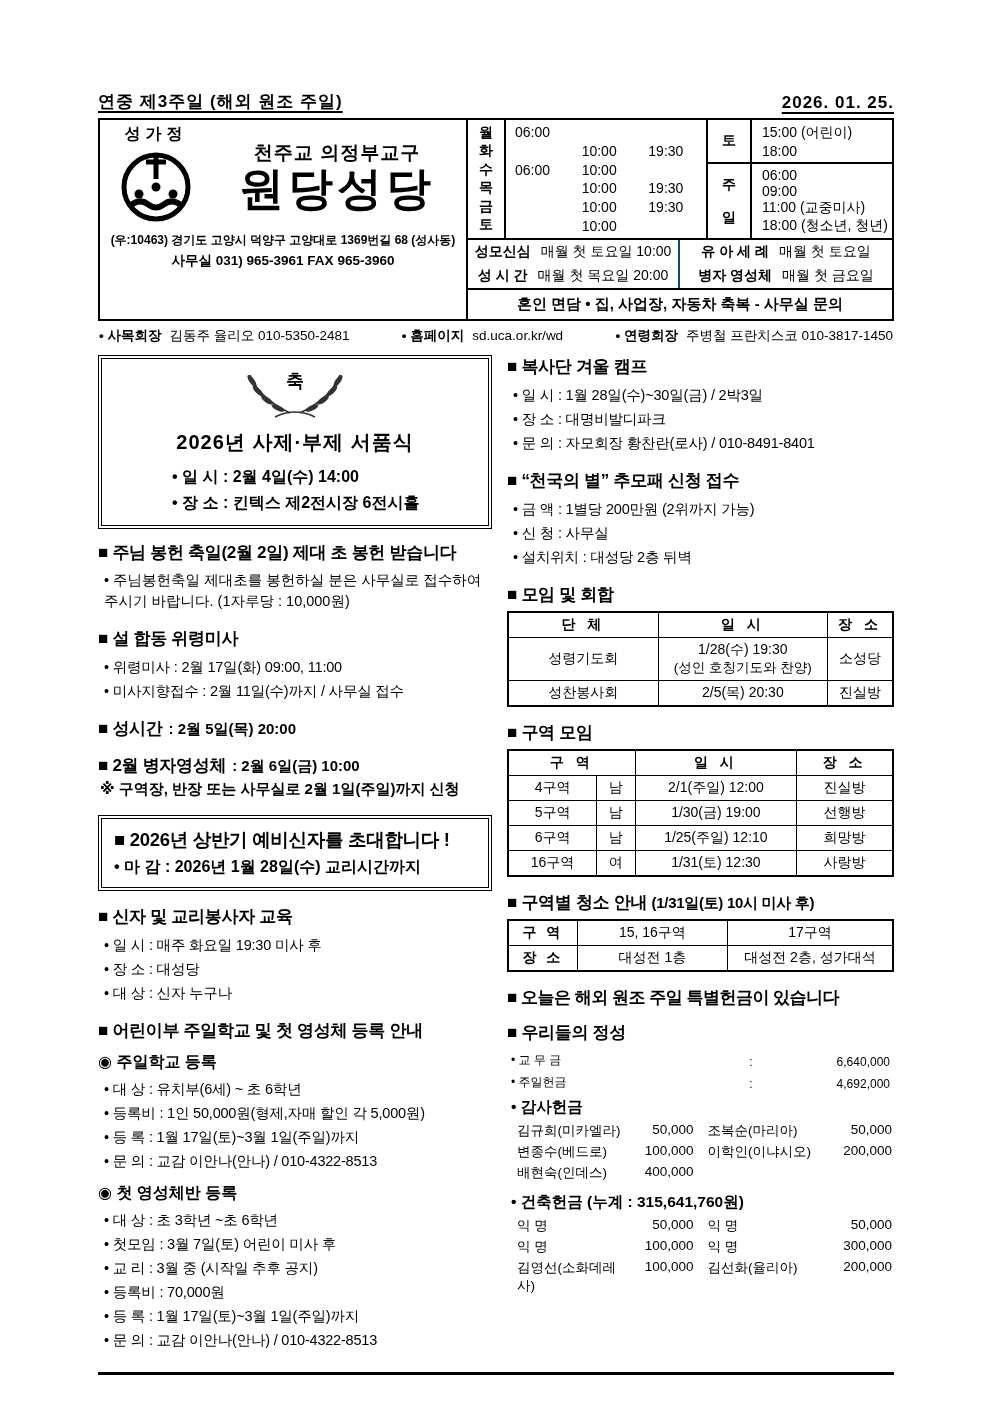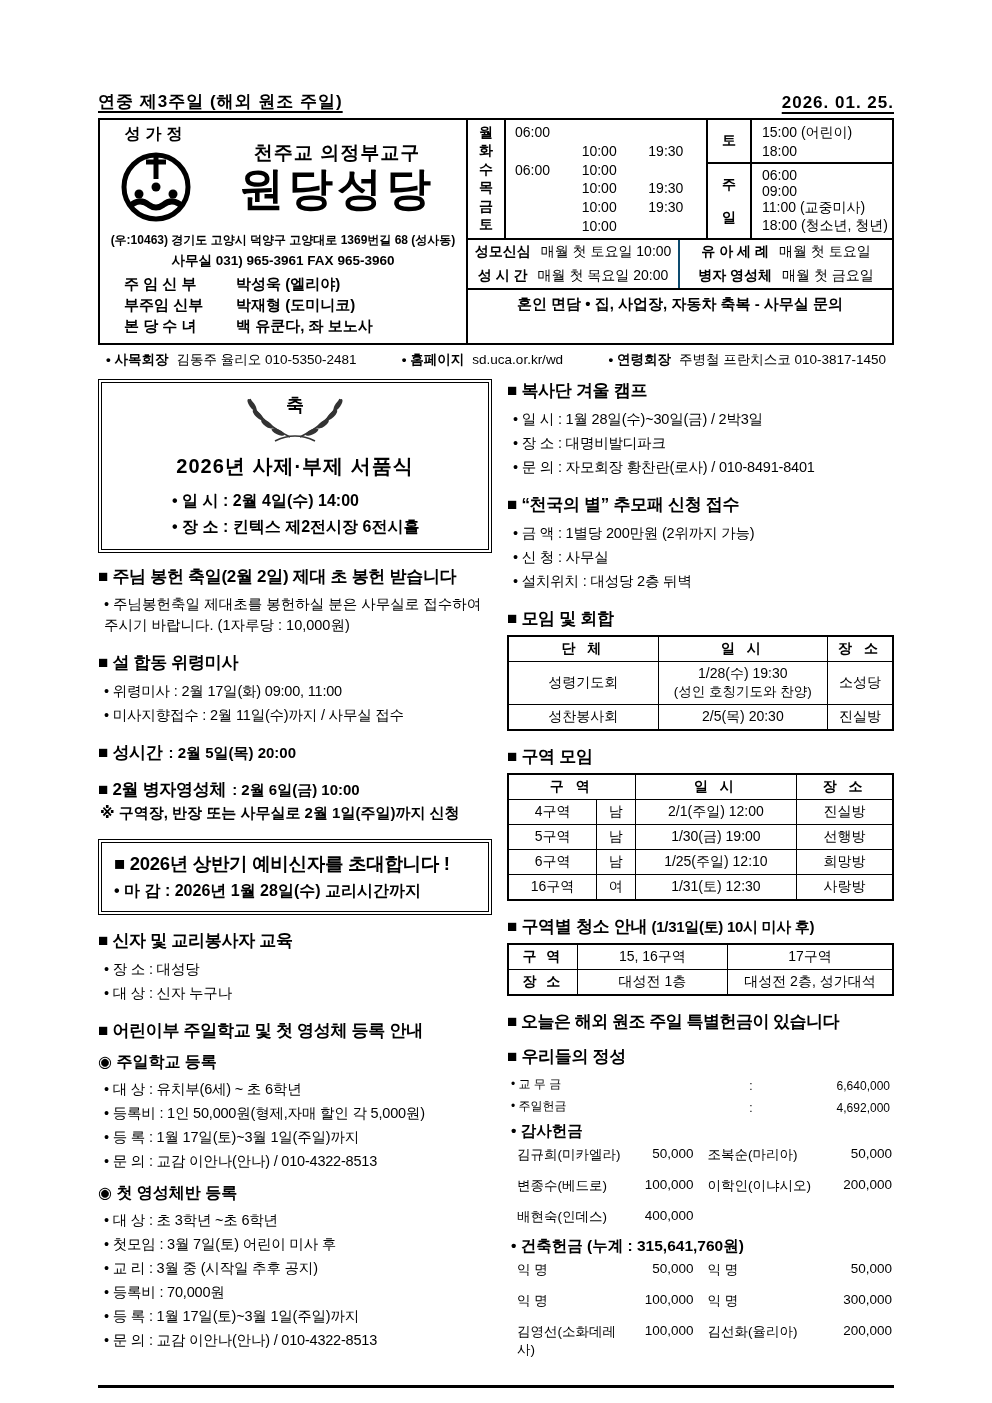--- a/index.html
+++ b/index.html
@@ -40,21 +40,21 @@
   .we-day{width:42px;border-right:2px solid #000;display:flex;flex-direction:column;
           justify-content:space-around;align-items:center;font-weight:bold;padding:4px 0;}
   .we-times{flex:1;display:flex;flex-direction:column;justify-content:space-around;padding:3px 0 3px 10px;}
   .sched-dev{display:grid;grid-template-columns:1fr 1fr;border-bottom:2px solid #000;}
   .dev-cell{padding:3px 4px;display:flex;justify-content:center;gap:10px;font-size:14px;}
   .dev-cell.lft{border-right:2px solid #0c4a6e;}
   .dev-label{font-weight:bold;}
   .sched-blessing{text-align:center;font-weight:600;padding:5px 0;font-size:15px;}
 
   
-  .contacts{display:flex;justify-content:space-between;font-size:13.5px;margin:6px 8px 10px;}
+  .contacts{display:flex;justify-content:space-between;font-size:13.5px;margin:6px 1px 10px;}
   .contact-part .cl{font-weight:bold;margin-right:8px;}
 
   
   .cols{display:flex;gap:15px;align-items:flex-start;}
   .col-left{width:394px;}
   .col-right{flex:1;}
 
   .celebration{border:4px double #000;padding:8px 10px 10px;text-align:center;margin-bottom:12px;}
   .laurel-wrap{position:relative;height:58px;}
   .laurel-badge{position:absolute;left:50%;top:2px;transform:translateX(-50%);
@@ -80,21 +80,21 @@
   table.btab th,table.btab td{border:1.5px solid #000;font-size:14px;padding:3px 4px;text-align:center;}
   table.btab th{font-weight:bold;letter-spacing:4px;}
   .cell-sub{font-size:13.5px;}
 
   .off-line{display:flex;align-items:flex-end;font-size:12px;font-weight:normal;padding:2.5px 0 2.5px 4px;}
   .off-label{width:215px;}
   .off-colon{width:50px;text-align:center;}
   .off-amount{flex:1;text-align:right;padding-right:4px;}
   .don-label{font-size:15.5px;font-weight:bold;padding:4px 0 2px 4px;}
   .don-grid{display:grid;grid-template-columns:1fr 70px 14px 1fr 78px;font-size:13.5px;
-            row-gap:13px;padding:2px 2px 6px 10px;}
+            row-gap:3px;padding:2px 2px 6px 10px;}
   .don-grid .amt{text-align:right;}
 
   .special-line{font-size:17px;font-weight:bold;margin:8px 0 12px;letter-spacing:-0.5px;}
 
   .footer{margin-top:6px;border-top:3px solid #000;padding-top:8px;}
 </style>
 </head>
 <body>
 
 <div class="page">
@@ -119,34 +119,20 @@
             <path d="M12 62 Q22 52 32 60 Q39 65 46 60 Q56 52 66 62" fill="none" stroke="#000" stroke-width="6"></path>
           </svg>
         </div>
         <div class="name-block">
           <div class="diocese">천주교 의정부교구</div>
           <div class="church-name">원당성당</div>
         </div>
       </div>
       <div class="address">(우:10463) 경기도 고양시 덕양구 고양대로 1369번길 68 (성사동)</div>
       <div class="office">사무실 031) 965-3961    FAX 965-3960</div>
-      <div id="staff-rows">
-          <div class="staff-row">
-            <span class="staff-role">주 임 신 부</span>
-            <span class="staff-name">박성욱 (엘리야)</span>
-          </div>
-          <div class="staff-row">
-            <span class="staff-role">부주임 신부</span>
-            <span class="staff-name">박재형 (도미니코)</span>
-          </div>
-          <div class="staff-row">
-            <span class="staff-role">본 당 수 녀</span>
-            <span class="staff-name">백 유쿤다, 좌 보노사</span>
-          </div>
-        </div>
     </div>
 
     <div class="hb-right">
       <div class="sched-top">
         <div class="sched-weekday">
           <div class="wd-days" id="wd-days">
               <div>월</div>
               <div>화</div>
               <div>수</div>
               <div>목</div>
@@ -296,20 +282,21 @@
       </div>
 
       <div class="cate-box">
         <div class="cate-title">■ 2026년 상반기 예비신자를 초대합니다 !</div>
         <div class="cate-deadline">• 마 감 : 2026년 1월 28일(수) 교리시간까지</div>
       </div>
 
       <div class="section">
         <div class="sec-heading">■ 신자 및 교리봉사자 교육</div>
         <div class="sec-items" id="education-items">
+            <div>• 일 시 : 매주 화요일  19:30 미사 후</div>
             <div>• 장 소 : 대성당</div>
             <div>• 대 상 : 신자 누구나</div>
           </div>
       </div>
 
       <div class="section">
         <div class="sec-heading">■ 어린이부 주일학교 및 첫 영성체 등록 안내</div>
         <div class="sub-heading">◉ 주일학교 등록</div>
         <div class="sec-items" id="ss-items">
             <div>• 대   상 : 유치부(6세) ~ 초 6학년</div>

